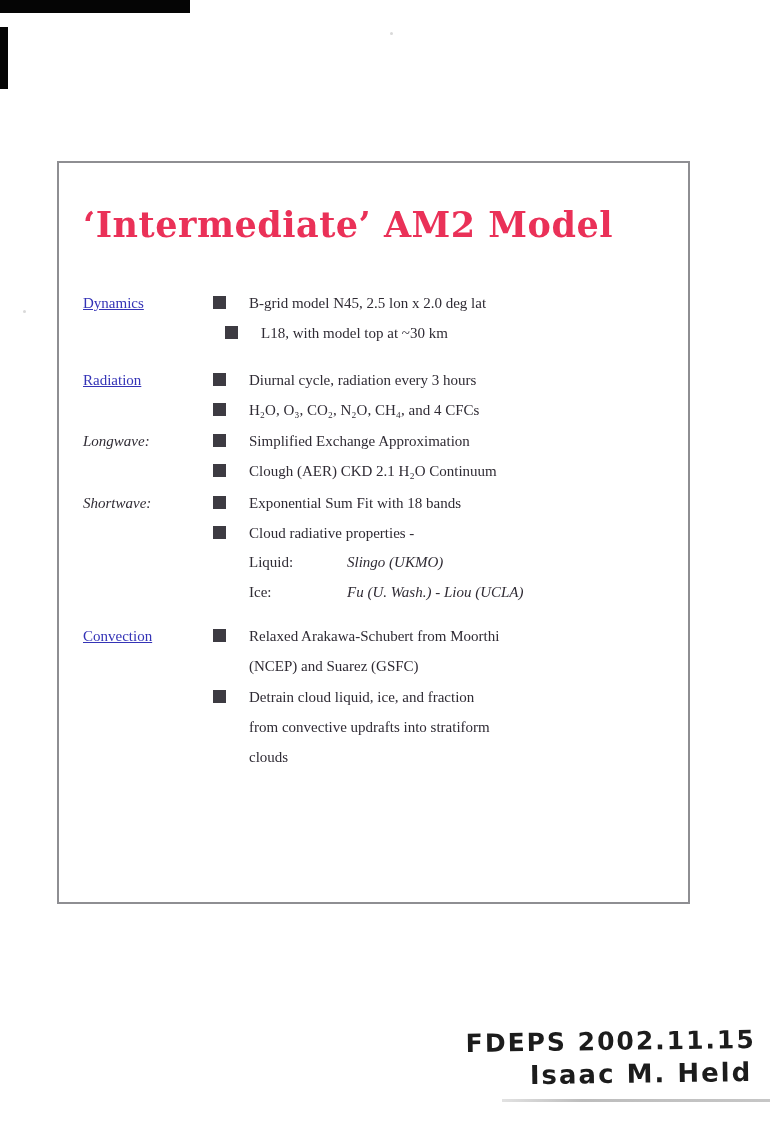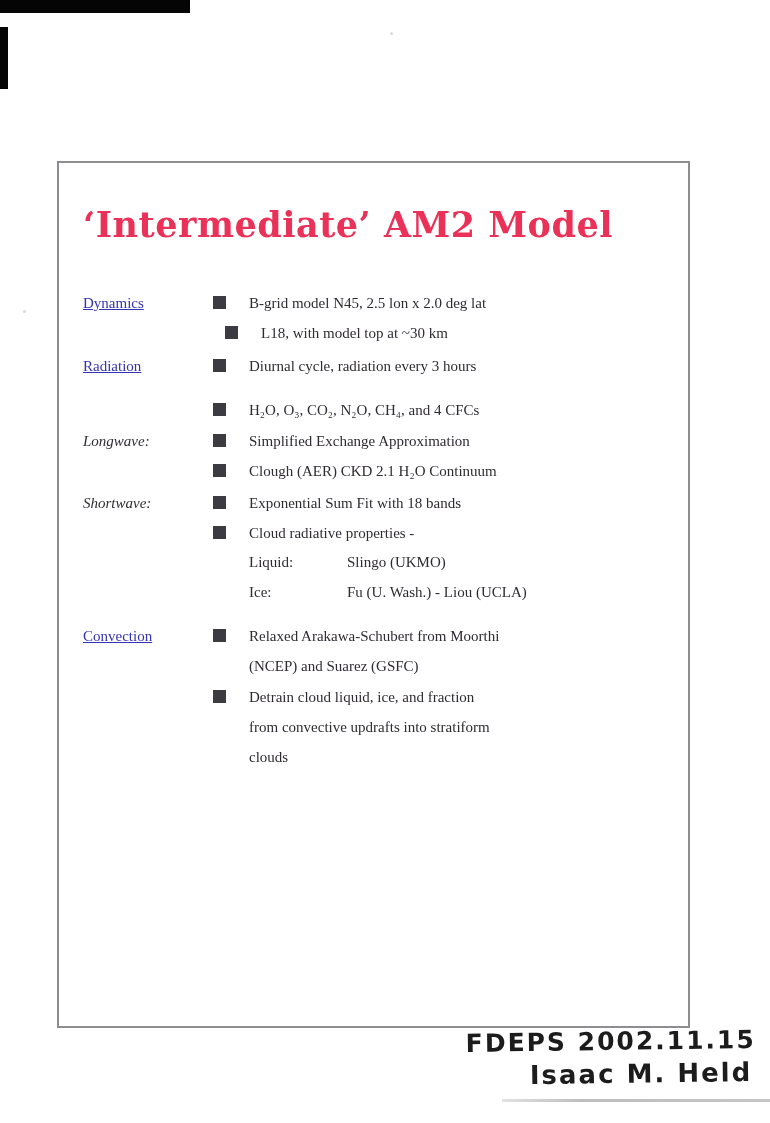--- a/index.html
+++ b/index.html
@@ -16,21 +16,21 @@
   .artifact-top  { position:absolute; left:0; top:0;  width:190px; height:13px; background:#050505; }
   .artifact-left { position:absolute; left:0; top:27px; width:8px; height:62px; background:#050505; }
   .speck { position:absolute; background:#d9d9d9; border-radius:50%; }
   .speck.s1 { left:390px; top:32px;  width:3px; height:3px; }
   .speck.s2 { left:23px;  top:310px; width:3px; height:3px; }
   .speck.s3 { left:325px; top:880px; width:3px; height:2px; }
 
   
   .slide {
     position:absolute; left:57px; top:161px;
-    width:633px; height:867px;
+    width:633px; height:743px;
     border:2px solid #8e8e92;
     background:#ffffff;
   }
 
   .slide-title {
     position:absolute; left:24px; top:41px;
     font-family:"DejaVu Serif","Liberation Serif",serif;
     font-weight:bold;
     font-size:35px;
     letter-spacing:0.5px;
@@ -51,25 +51,25 @@
     font-style:italic;
     color:#2f2b34;
   }
   .bullet {
     position:absolute; left:154px; top:8px;
     width:13px; height:13px;
     background:#3d3b42;
   }
   .btext  { position:absolute; left:190px; top:0; color:#2f2b34;text-align:right; }
   .kcol   { position:absolute; left:190px; top:0; color:#2f2b34; }
-  .vcol   { position:absolute; left:288px; top:0; color:#2f2b34; }
+  .vcol   { position:absolute; left:288px; top:0; color:#2f2b34;font-style:italic; }
 
   
   .r0  { top:125px; } .r1  { top:155px;margin-left:12px; }
-  .r2  { top:188px;text-decoration:underline; } .r3  { top:232px; }
+  .r2  { top:202px;text-decoration:underline; } .r3  { top:232px; }
   .r4  { top:263px; } .r5  { top:293px; }
   .r6  { top:325px; } .r7  { top:355px; }
   .r8  { top:384px; } .r9  { top:414px; }
   .r10 { top:458px; } .r11 { top:488px; }
   .r12 { top:519px; } .r13 { top:549px; } .r14 { top:579px; }
 
   
   .handwriting {
     position:absolute; right:14px; top:1026px;
     width:300px;

